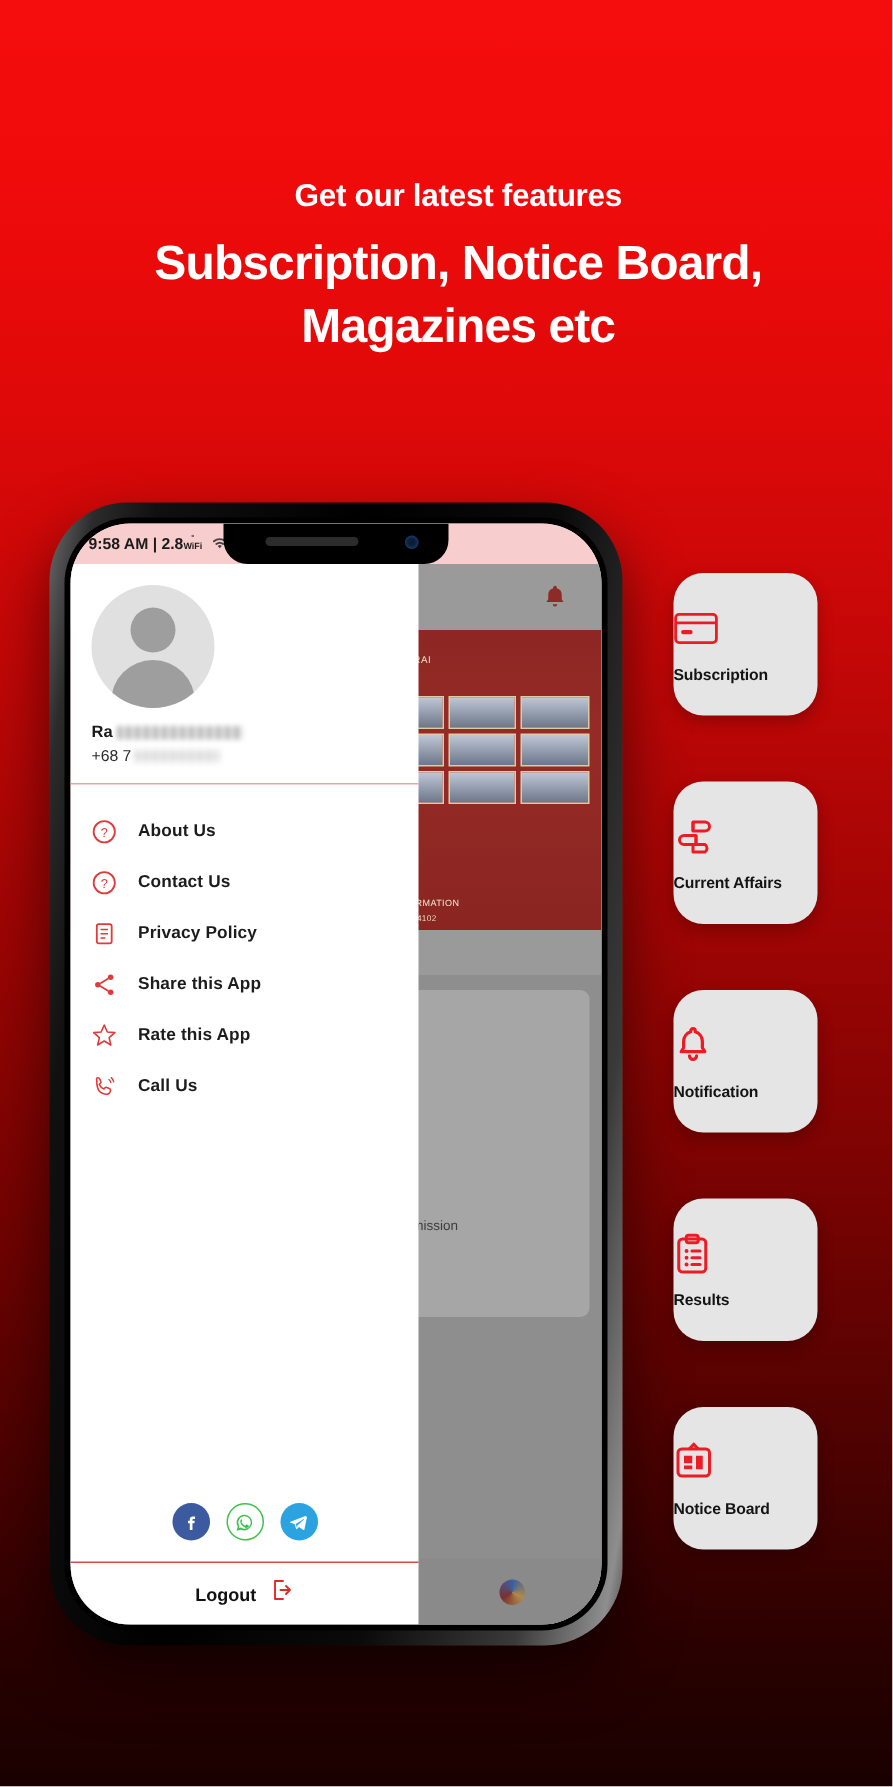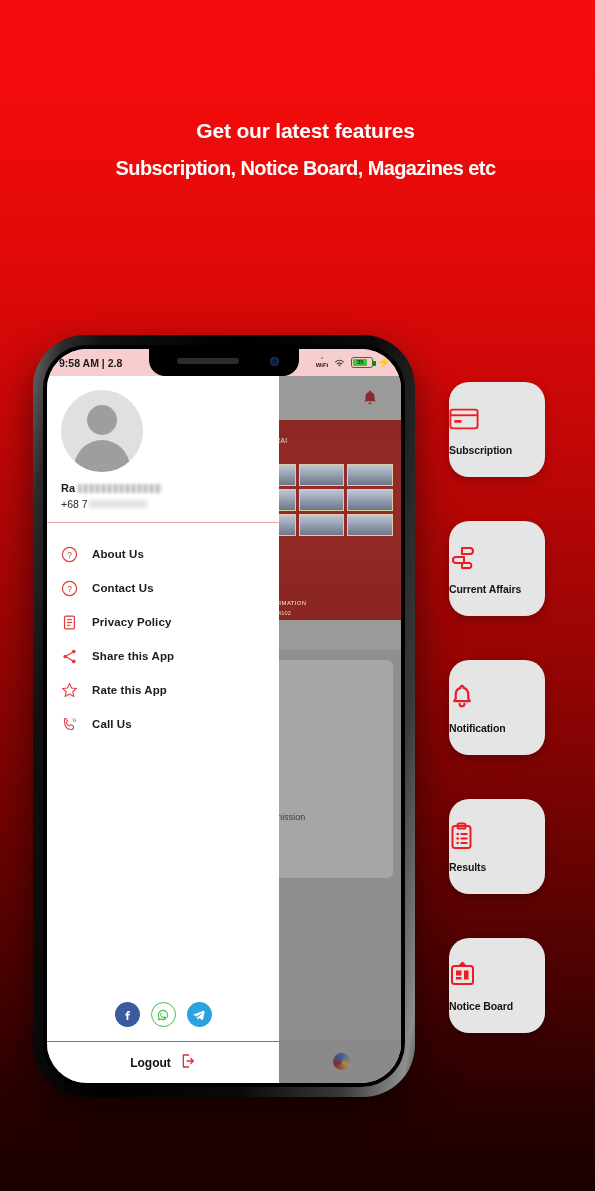--- a/index.html
+++ b/index.html
@@ -27,21 +27,21 @@
     padding: 0 40px;
   }
   .headline .sub {
     font-size: 21px;
     font-weight: bold;
     letter-spacing: -0.2px;
     line-height: 1.2;
   }
   .headline .main {
     margin-top: 12px;
-    font-size: 20px;
+    font-size: 32px;
     font-weight: bold;
     line-height: 1.3;
     letter-spacing: -0.6px;
   }
 
   
   .phone {
     position: absolute;
     left: 33px; top: 335px;
     width: 382px; height: 762px;
@@ -86,21 +86,21 @@
     box-shadow: inset 0 0 3px #23509e;
   }
 
   
   .statusbar {
     position: relative;
     height: 27px;
     background: #f8cdcd;
     display: flex;
     align-items: center;
-    justify-content: space-between;
+    justify-content: flex-start;
     padding: 0 10px 0 12px;
     font-size: 10.5px;
     color: #1b1b1b;
     font-weight: bold;
     z-index: 30;
   }
   .sb-left { white-space: nowrap; }
   .sb-right { display: flex; align-items: center; gap: 4px; }
   .sb-wifi-label { font-size: 6px; font-weight: bold; line-height: 1; text-align:center;}
   .sb-wifi-label .dot { display:block; font-size:5px; }

